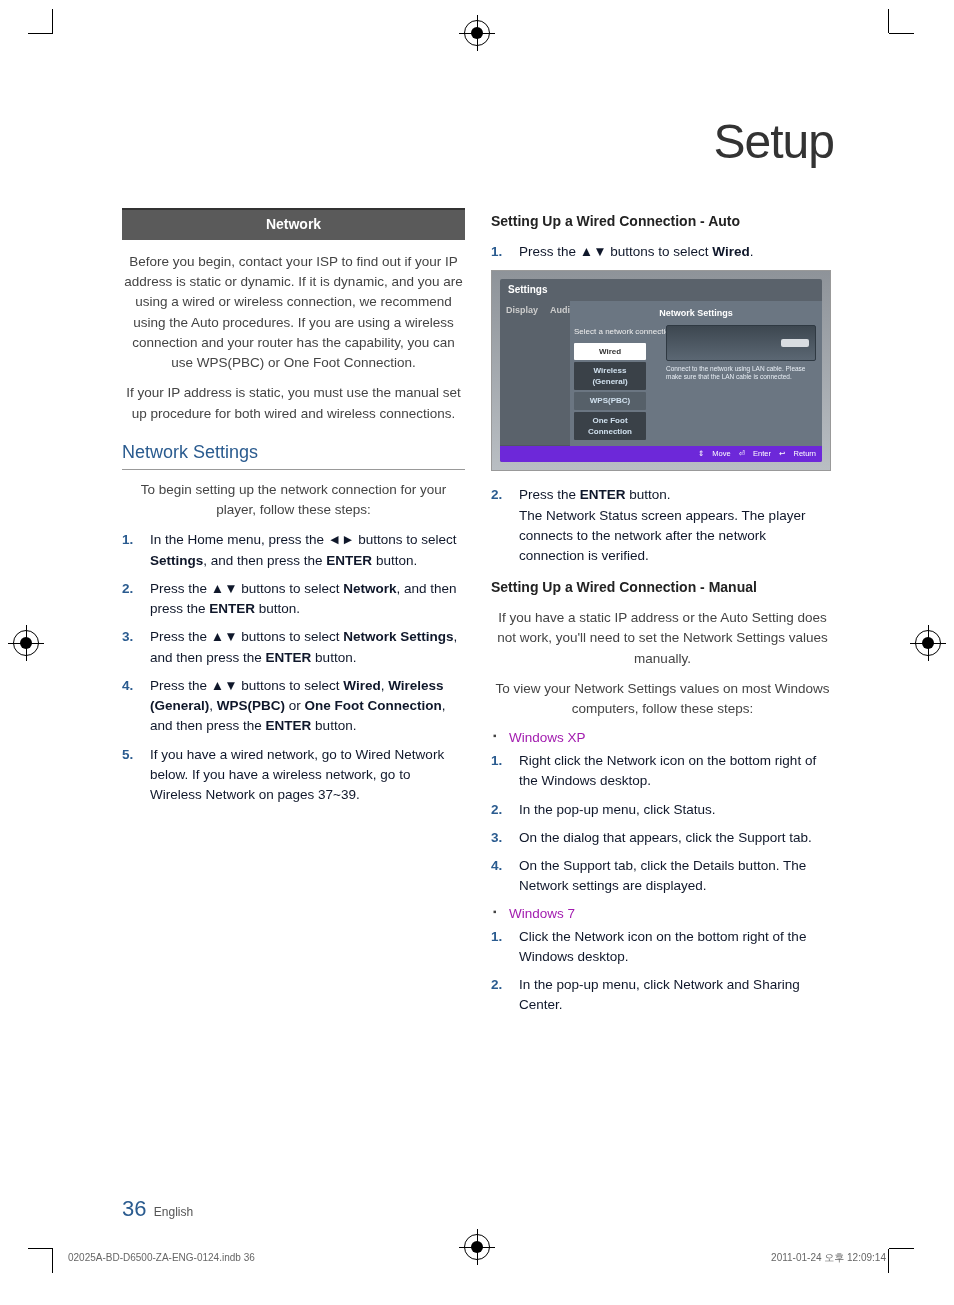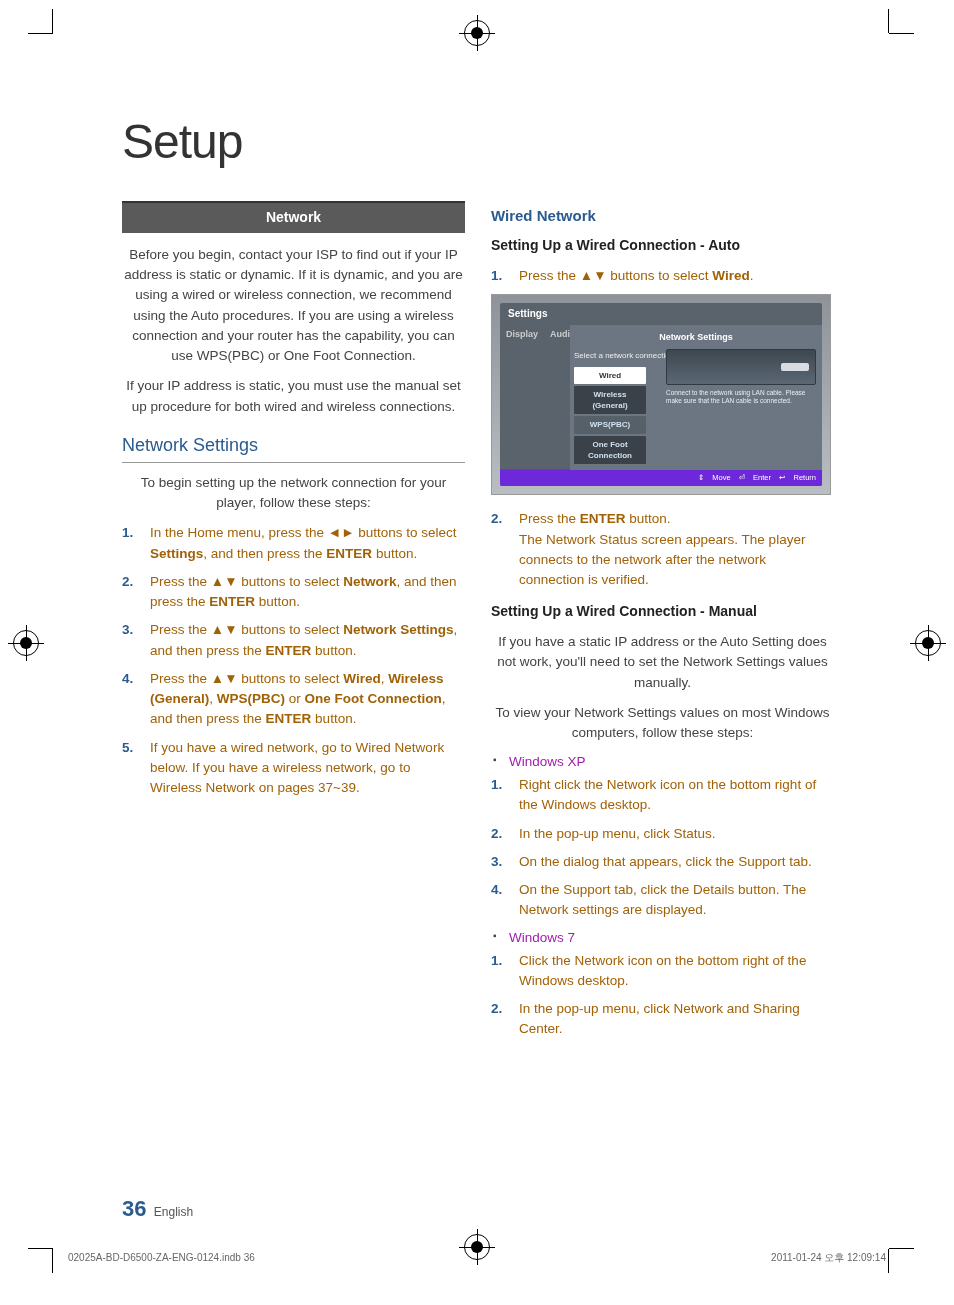--- a/index.html
+++ b/index.html
@@ -39,22 +39,23 @@
   .page {
     position:absolute;
     left:122px; top:108px;
     width:712px;
   }
   .title {
     font-size:48px;
     font-weight:300;
     letter-spacing:-1px;
     color:#333;
-    margin-bottom:26px;
+    margin-bottom:33px;
     font-family: Arial, sans-serif;
+    text-align: right;
   }
   .columns { display:flex; gap:26px; }
   .col { width:343px; }
   .section-bar {
     background:#5a5a5a;
     color:#fff;
     font-weight:bold;
     text-align:center;
     padding:5px 0;
     font-size:14px;
@@ -70,21 +71,21 @@
     padding-bottom:4px;
     margin-top:16px;
     margin-bottom:10px;
   }
   ol.steps { list-style:none; counter-reset: step; }
   ol.steps > li {
     counter-increment: step;
     position:relative;
     padding-left:28px;
     margin-bottom:8px;
-    font-size:13.5px; line-height:1.5; color:#a16207;
+    font-size:13.5px; line-height:1.5; color:#0f172a;
   }
   ol.steps > li::before {
     content: counter(step) ".";
     position:absolute; left:0; top:0;
     font-weight:bold; color:#2a5b8f;
   }
   .sub-h {
     font-weight:bold;
     font-size:15px;
     color:#2a5b8f;
@@ -153,21 +154,21 @@
   .shot-footer{
     text-align:right; color:#fff; font-size:7.5px; padding:3px 6px;
     background:#6d28d9;
   }
   .shot-footer span{margin-left:6px;}
 
   .page-num {
     position:absolute; left:122px; bottom:80px;
     font-size:12px; color:#555;
   }
-  .page-num .n{font-size:22px; font-weight:bold; color:#2a5b8f; margin-right:4px;}
+  .page-num .n{font-size:22px; font-weight:normal; color:#2a5b8f; margin-right:4px;}
 
   .footer-meta{
     position:absolute; bottom:40px; left:68px; right:68px;
     display:flex; justify-content:space-between;
     font-size:10px; color:#666;text-align:right;
   }
 </style>
 </head>
 <body>
 
@@ -218,21 +219,20 @@
         <li>
           <span>Press the ▲▼ buttons to select </span><b>Wired</b><span>, </span><b>Wireless (General)</b><span>, </span><b>WPS(PBC)</b><span> or </span><b>One Foot Connection</b><span>, and then press the </span><b>ENTER</b><span> button.</span>
         </li>
         <li>
           <span>If you have a wired network, go to Wired Network below. If you have a wireless network, go to Wireless Network on pages 37~39.</span>
         </li>
       </ol>
     </div>
 
     <div class="col">
-      <div class="sub-h">Wired Network</div>
       <div class="sub-h-black">Setting Up a Wired Connection - Auto</div>
 
       <ol class="steps">
         <li>
           <span>Press the ▲▼ buttons to select </span><b>Wired</b><span>.</span>
         </li>
       </ol>
 
       <div class="shot">
         <div class="shot-inner">

